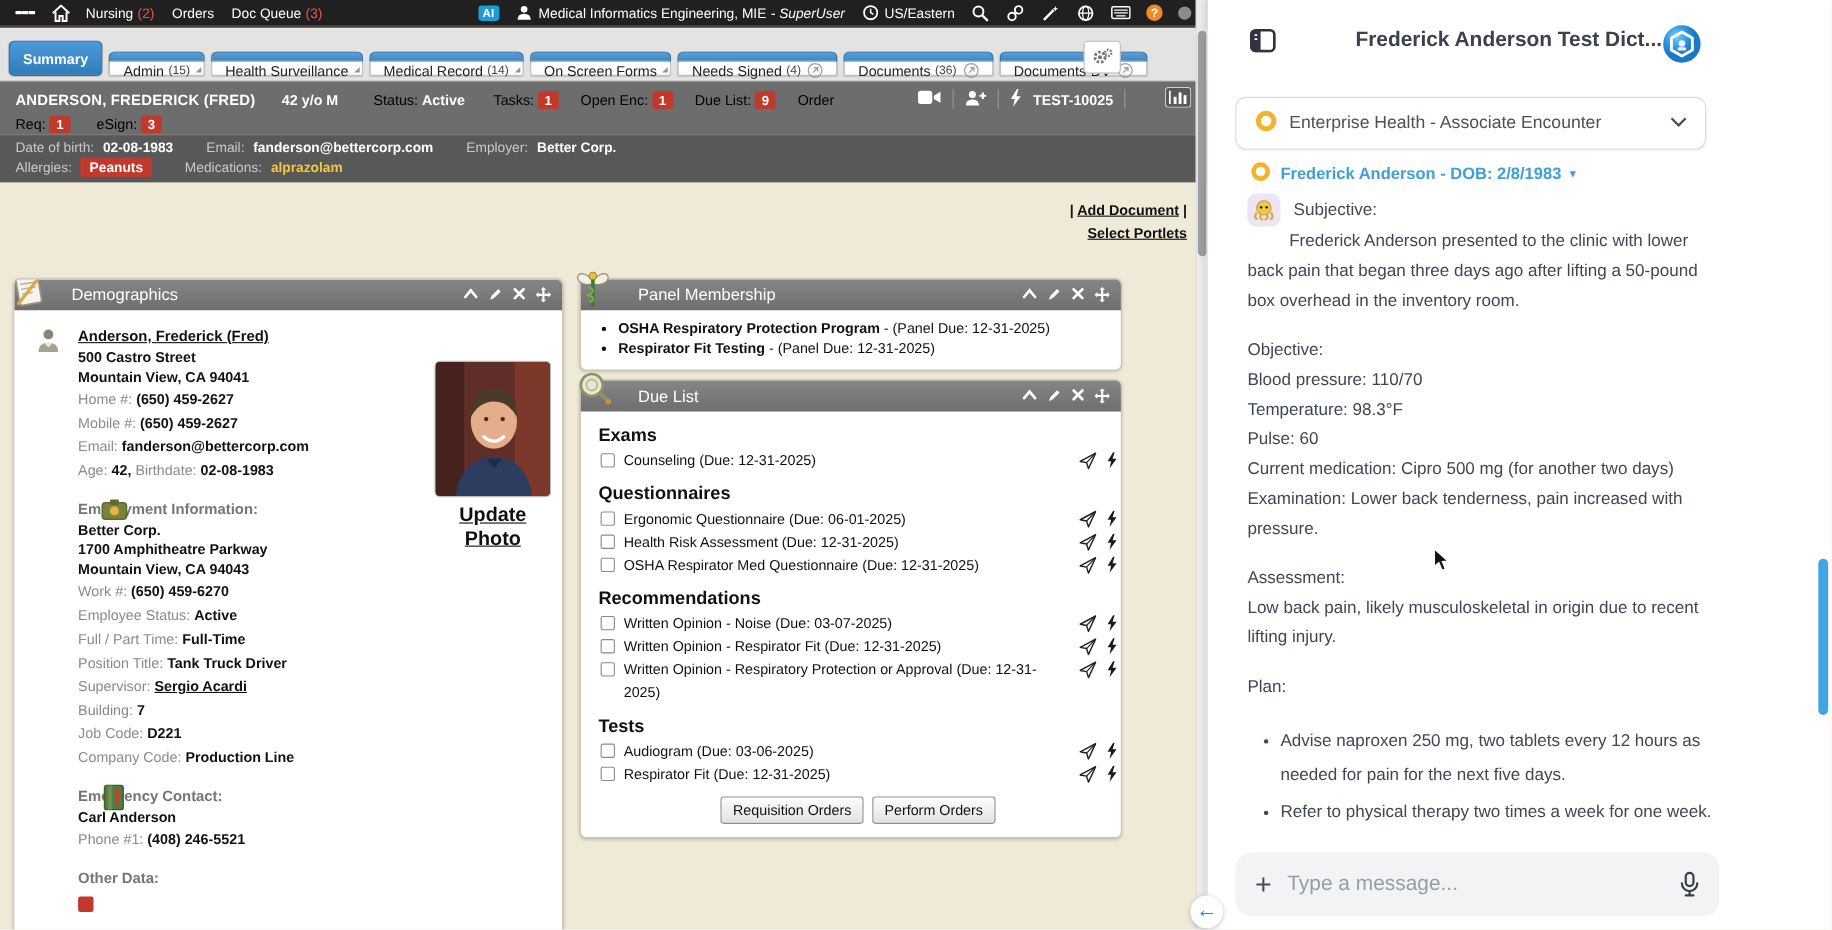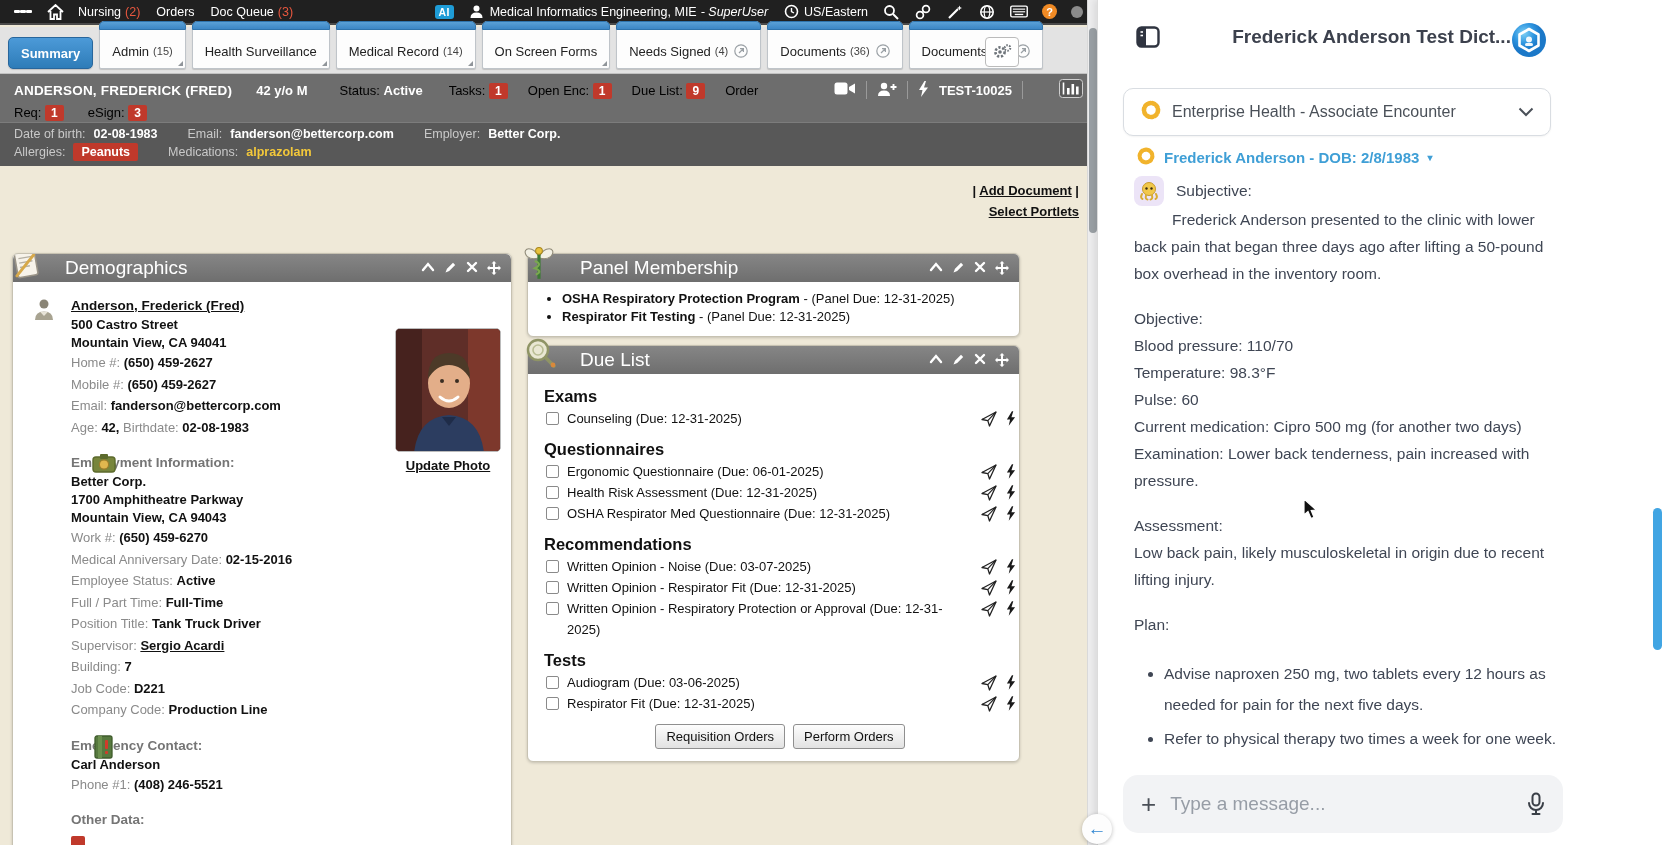--- a/index.html
+++ b/index.html
@@ -17,21 +17,21 @@
   .ai-badge { background:#1e9cd7; color:#fff; font-weight:bold; font-size:10.5px; padding:1px 4px; border-radius:3px; letter-spacing:.3px;}
   .tb-ico { display:inline-flex; align-items:center; justify-content:center; width:18px; height:18px; }
   .superuser { font-style:italic; }
   .help-dot { width:15px; height:15px; border-radius:50%; background:#f08a24; color:#fff; font-weight:bold; font-size:11px; display:flex; align-items:center; justify-content:center;}
   .gray-dot { width:12px; height:12px; border-radius:50%; background:#8b8b8b; }
   .hamburger span{display:block;width:16px;height:2.4px;background:#fff;margin:2.2px 0;border-radius:1px;}
 
   
   .tabrow { position:absolute; left:0; top:27px; width:1097px; height:47px; background:#e3e3e3; border-bottom:1px solid #c2c2c2;}
   .tabs { position:absolute; left:8px; bottom:4px; display:flex; gap:6px; align-items:flex-end;}
-  .tab { position:relative; background:#fdfdfd; border:1px solid #bfc4c9; border-radius:5px 5px 2px 2px; height:48px; padding:12px 12px 0 12px; font-size:13px; color:#222; display:flex; align-items:center; gap:4px; cursor:pointer; white-space:nowrap; box-shadow:0 1px 1px rgba(0,0,0,.15);}
+  .tab { position:relative; background:#fdfdfd; border:1px solid #bfc4c9; border-radius:5px 5px 2px 2px; height:22px; padding:12px 12px 0 12px; font-size:13px; color:#222; display:flex; align-items:center; gap:4px; cursor:pointer; white-space:nowrap; box-shadow:0 1px 1px rgba(0,0,0,.15);}
   .tab::before { content:''; position:absolute; left:-1px; right:-1px; top:-1px; height:7px; background:linear-gradient(#5aa0d6,#3c87c6); border-radius:5px 5px 0 0; border:1px solid #2f74ad;}
   .tab.active { background:linear-gradient(#4c9ad8,#2e7cb8); border-color:#28669c; color:#fff; font-weight:bold; height:32px; padding-top:0; border-radius:5px;}
   .tab.active::before { display:none; }
   .tab-count { font-size:11px; color:inherit; opacity:.85;}
   .tab-fold { position:absolute; right:2px; bottom:2px; width:0; height:0; border-left:5px solid transparent; border-bottom:5px solid #90959a;}
   .tab-ext { display:inline-flex; margin-left:2px; }
   .gear-btn { position:absolute; right:78px; bottom:6px; width:34px; height:30px; background:#fff; border:1px solid #bbb; border-radius:4px; display:flex; align-items:center; justify-content:center; cursor:pointer;}
 
   
   .patientbar { position:absolute; left:0; top:74px; width:1097px; height:48px; background:#6d6d6d; color:#fff; font-size:13px;}
@@ -55,38 +55,38 @@
   .gold { color:#f3c83a; font-weight:bold;}
 
   
   .content { position:absolute; left:0; top:166px; width:1097px; height:679px; background:#efe9d8;}
   .top-links { position:absolute; right:18px; top:14px; text-align:right; font-size:13px; font-weight:bold; color:#111; line-height:21px;}
   .top-links a { color:#111; text-decoration:underline; cursor:pointer;}
   .top-links .pipe { text-decoration:none; }
 
   
   .portlet { position:absolute; background:#fff; border:1px solid #c7c2b2; border-radius:6px; box-shadow:0 1px 3px rgba(0,0,0,.18);}
-  .portlet-hd { position:relative; height:28px; background:linear-gradient(#868686,#6e6e6e); border-radius:5px 5px 0 0; display:flex; align-items:center; color:#fff; font-size:19px; padding-left:52px; cursor:move;}
+  .portlet-hd { position:relative; height:28px; background:linear-gradient(#868686,#6e6e6e); border-radius:5px 5px 0 0; display:flex; align-items:center; color:#fff; font-size:15px; padding-left:52px; cursor:move;}
   .portlet-hd .hd-icon { position:absolute; left:-6px; top:-10px; width:38px; height:38px;}
   .hd-controls { margin-left:auto; display:flex; gap:9px; padding-right:10px;}
   .hd-controls span { display:inline-flex; cursor:pointer;}
 
   .portlet-demo { left:12px; top:87px; width:500px; height:606px; overflow:hidden;}
   .demo-body { position:relative; padding:14px 16px 0 58px; font-size:13px; color:#111;}
   .gutter-ico { position:absolute; left:20px; width:26px; height:28px;}
   .demo-name { font-weight:bold; text-decoration:underline; font-size:13.5px; line-height:20px; color:#111; cursor:pointer; display:inline-block;}
   .addr-line { font-weight:bold; line-height:18px;}
   .f-row { line-height:21.5px; }
   .f-label { color:#8a8a8a;}
   .f-val { font-weight:bold;}
   .u-link { text-decoration:underline; cursor:pointer;}
   .sec-head { font-weight:bold; color:#757575; font-size:13.5px; margin-top:15px; line-height:20px;}
   .photo-wrap { position:absolute; right:10px; top:46px; width:106px; text-align:center;}
   .photo { width:106px; height:124px; border:1px solid #bbb; border-radius:5px; overflow:hidden; background:#5f2e28;}
-  .update-photo { display:inline-block; margin-top:6px; font-size:13px; font-weight:bold; text-decoration:underline; color:#111; cursor:pointer;}
+  .update-photo { display:inline-block; margin-top:6px; font-size:18px; font-weight:bold; text-decoration:underline; color:#111; cursor:pointer;}
   .clip-frag { width:14px; height:14px; background:#c0392b; border-radius:2px; margin-top:6px;}
 
   .portlet-panel { left:527px; top:87px; width:493px; }
   .pm-body { padding:8px 14px 10px 18px; font-size:13px; color:#111;}
   .pm-body ul { list-style:disc; margin-left:16px;}
   .pm-body li { line-height:18px;}
   .pm-name { font-weight:bold;}
 
   .portlet-due { left:527px; top:179px; width:493px;}
   .due-body { padding:10px 3px 12px 16px; font-size:13px; color:#111;}
@@ -467,21 +467,20 @@
           </div>
           <div>
 
           <div class="addr-line">Better Corp.</div>
               <div class="addr-line">1700 Amphitheatre Parkway</div>
               <div class="addr-line">Mountain View, CA 94043</div>
             </div>
           <div>
 
           <div class="f-row"><span class="f-label">Work #:</span> <span class="f-val">(650) 459-6270</span></div>
-              <div class="f-row"><span class="f-label">Medical Anniversary Date:</span> <span class="f-val">02-15-2016</span></div>
               <div class="f-row"><span class="f-label">Employee Status:</span> <span class="f-val">Active</span></div>
               <div class="f-row"><span class="f-label">Full / Part Time:</span> <span class="f-val">Full-Time</span></div>
               <div class="f-row"><span class="f-label">Position Title:</span> <span class="f-val">Tank Truck Driver</span></div>
               <div class="f-row"><span class="f-label">Supervisor:</span> <span class="f-val u-link">Sergio Acardi</span></div>
               <div class="f-row"><span class="f-label">Building:</span> <span class="f-val">7</span></div>
               <div class="f-row"><span class="f-label">Job Code:</span> <span class="f-val">D221</span></div>
               <div class="f-row"><span class="f-label">Company Code:</span> <span class="f-val">Production Line</span></div>
             </div>
 
           <div class="sec-head" style="position:relative">

